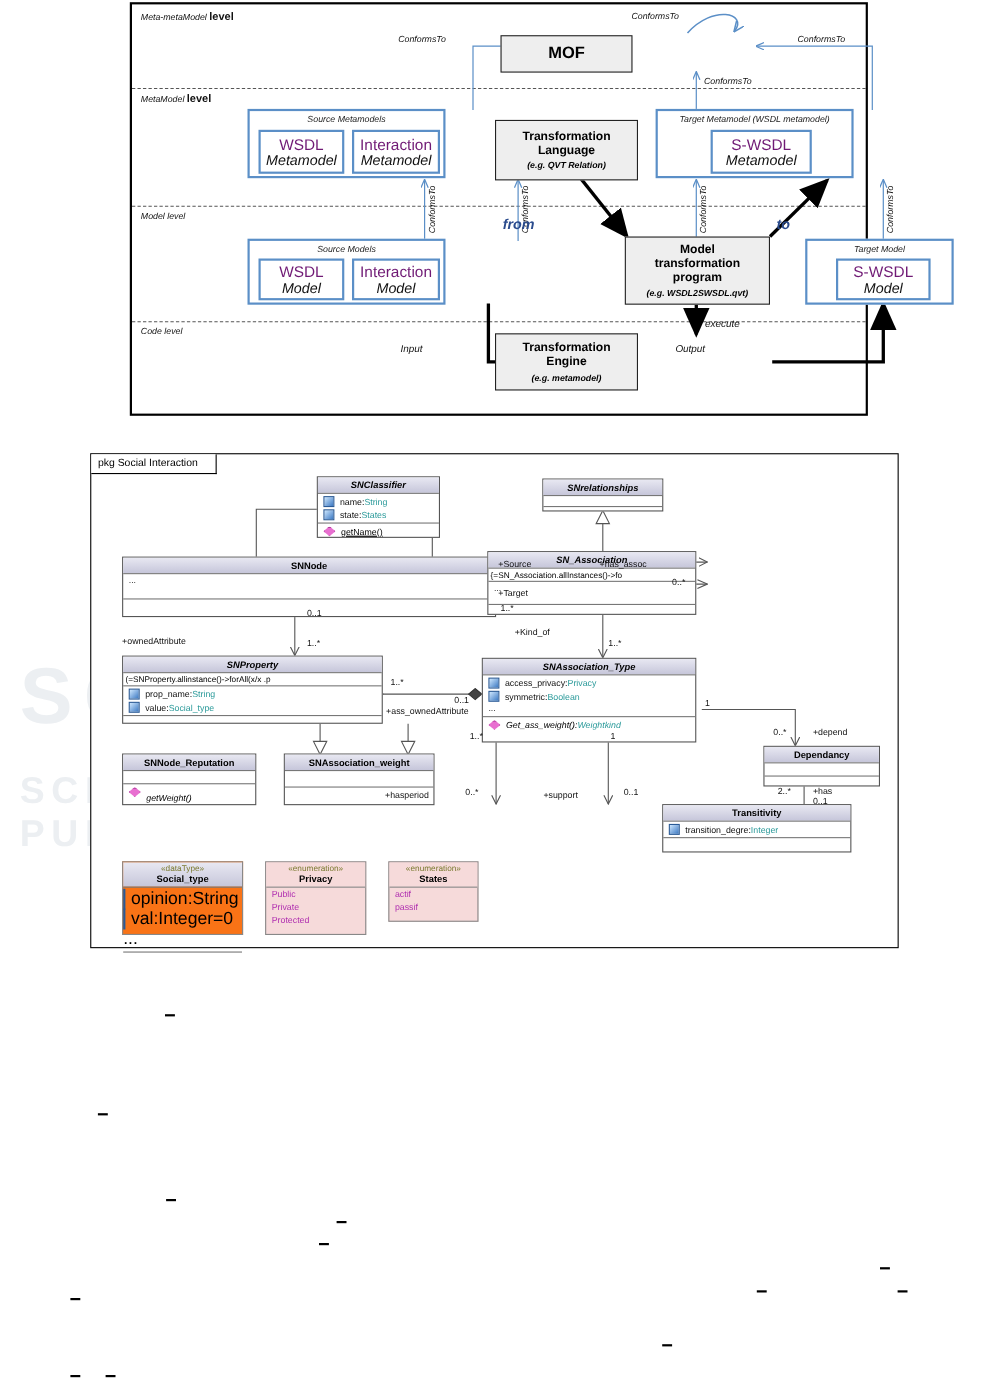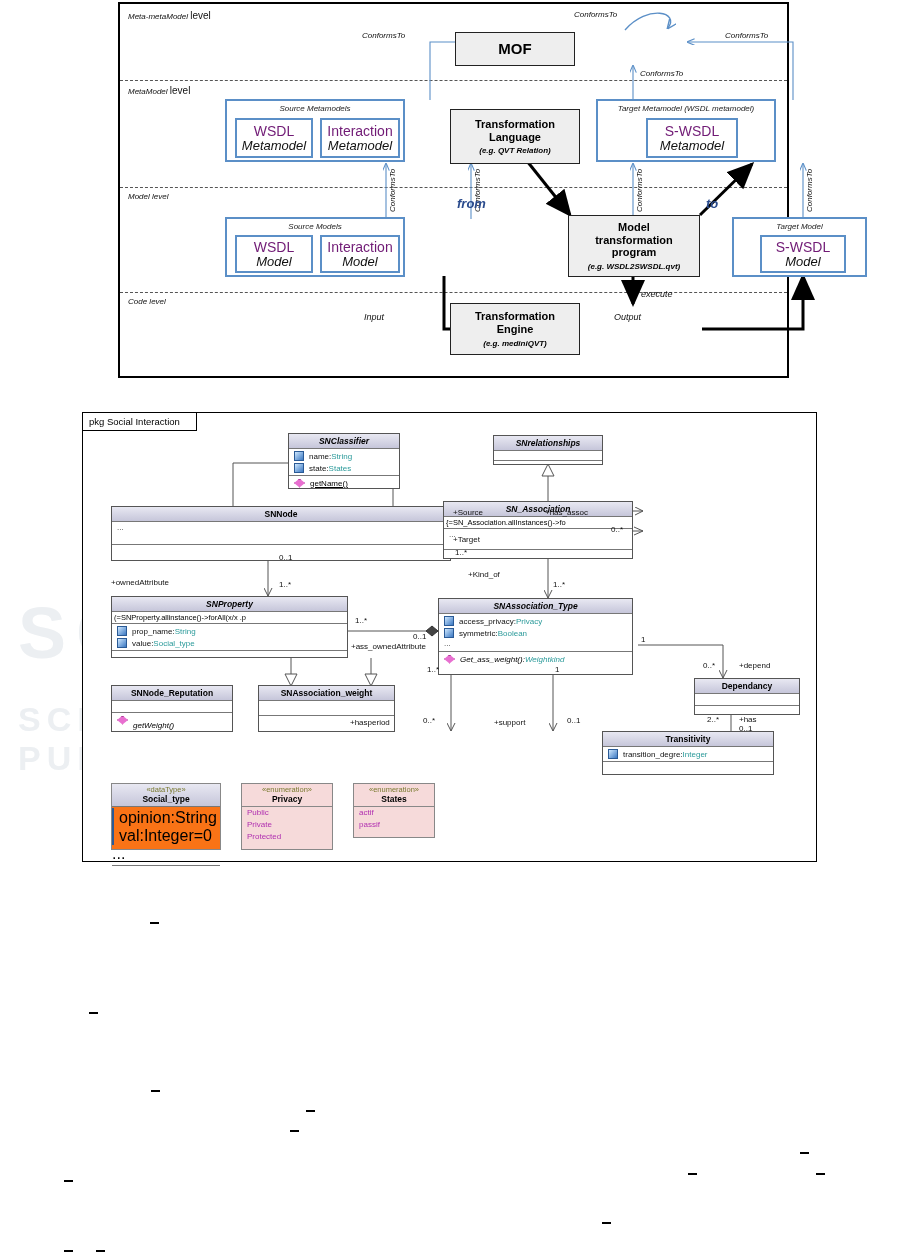--- a/index.html
+++ b/index.html
@@ -18,21 +18,21 @@
                       background:#eef1f4;transform:skewX(-20deg);}
   #watermark .wmslash2{position:absolute;left:395px;top:30px;width:8px;height:260px;
                       background:#eef1f4;transform:skewX(-20deg);}
 
   
   #fig1{left:118px;top:2px;width:667px;height:372px;border:2.5px solid #000;
         background:#fff;z-index:2;}
   #fig1 .lvl-line{position:absolute;left:0;width:667px;border-top:1px dashed #555;}
   #fig1 .lvl-label{position:absolute;font-style:italic;font-size:8px;color:#111;
                    font-family:"Liberation Sans",sans-serif;white-space:nowrap;}
-  #fig1 .lvl-label b{font-weight:normal;font-style:normal;font-size:10px;margin-top:12px;}
+  #fig1 .lvl-label b{font-weight:bold;font-style:normal;font-size:10px;margin-top:12px;}
 
   .bluebox{position:absolute;border:2.5px solid #5b8fc7;background:#fff;box-sizing:border-box;}
   .bluebox .grp-title{position:absolute;left:0;top:3px;width:100%;text-align:center;
         font-size:8px;font-style:italic;color:#222;font-family:"Liberation Sans",sans-serif;}
   .innerbox{position:absolute;border:2px solid #5b8fc7;background:#fff;box-sizing:border-box;
         display:flex;flex-direction:column;align-items:center;justify-content:center;}
   .innerbox .l1{font-size:14px;color:#701a75;line-height:1.05;}
   .innerbox .l2{font-size:13px;font-style:italic;color:#111;line-height:1.05;}
 
   .graybox{position:absolute;border:1.5px solid #222;background:#eeeeee;box-sizing:border-box;
@@ -207,21 +207,21 @@
     <div class="grp-title">Target Model</div>
     <div class="innerbox" style="left:26px;top:16px;width:86px;height:38px;">
       <div class="l1">S-WSDL</div>
       <div class="l2">Model</div>
     </div>
   </div>
 
   <div class="graybox" style="left:330px;top:299px;width:130px;height:52px;">
     <div class="g2">Transformation</div>
     <div class="g2">Engine</div>
-    <div class="g3">(e.g. mediniQVT)</div>
+    <div class="g3">(e.g. metamodel)</div>
   </div>
 
   <div class="edgelabel" style="left:454px;top:6px;">ConformsTo</div>
   <div class="edgelabel" style="left:242px;top:27px;">ConformsTo</div>
   <div class="edgelabel" style="left:605px;top:27px;">ConformsTo</div>
   <div class="edgelabel" style="left:520px;top:65px;">ConformsTo</div>
 
   <div class="edgelabel vert" style="left:268px;top:208px;">ConformsTo</div>
   <div class="edgelabel vert" style="left:353px;top:208px;">ConformsTo</div>
   <div class="edgelabel vert" style="left:515px;top:208px;">ConformsTo</div>

